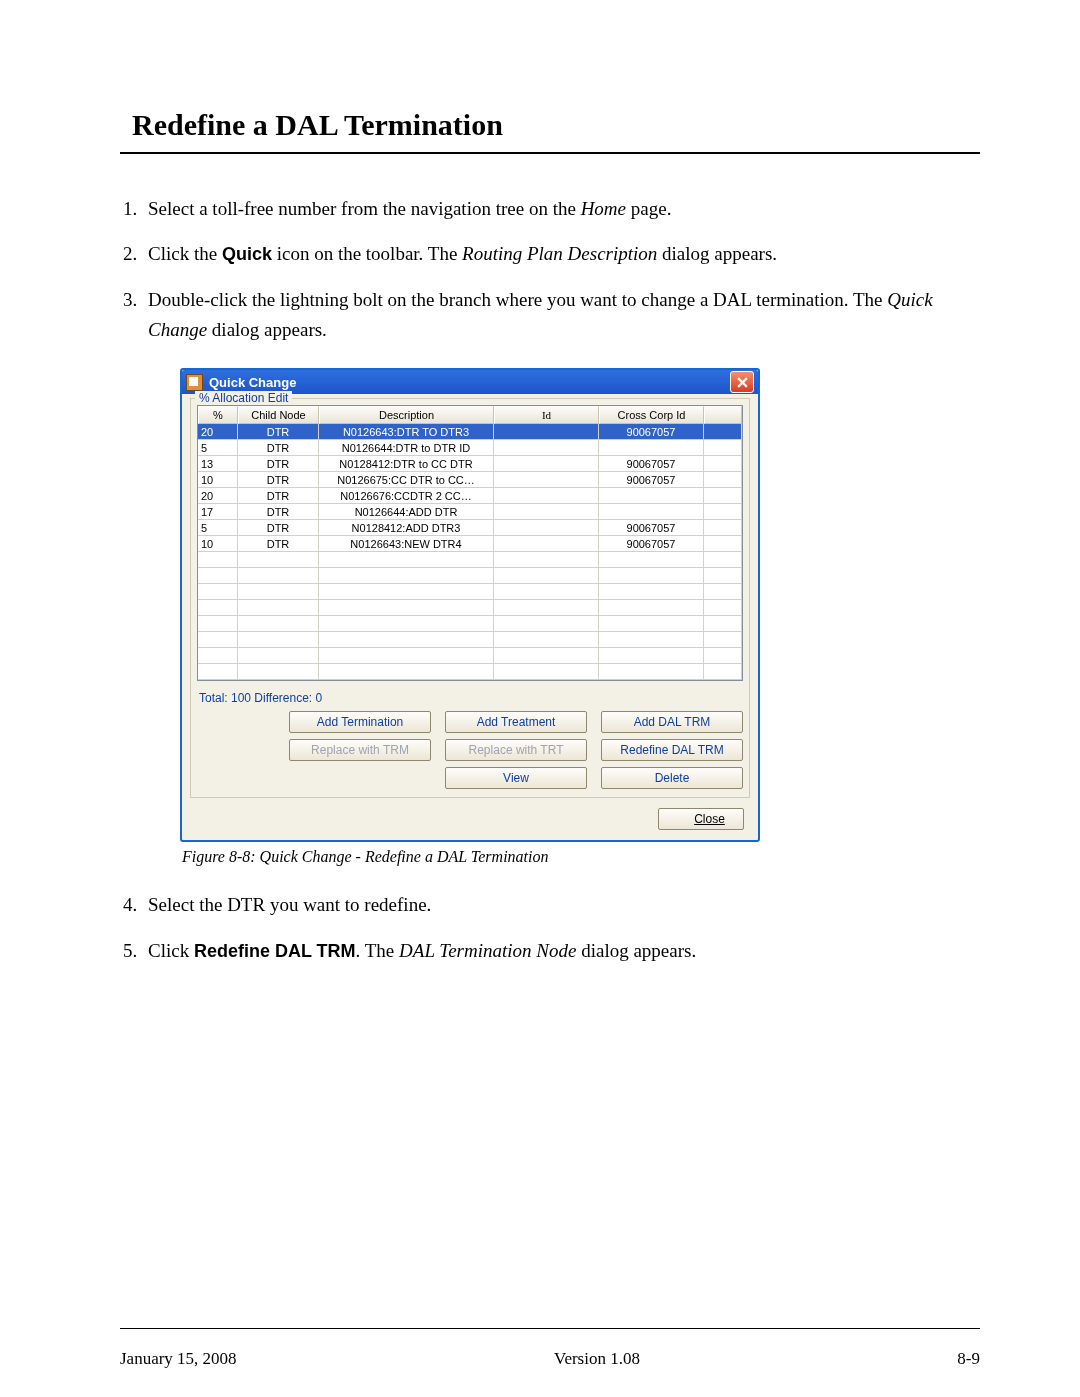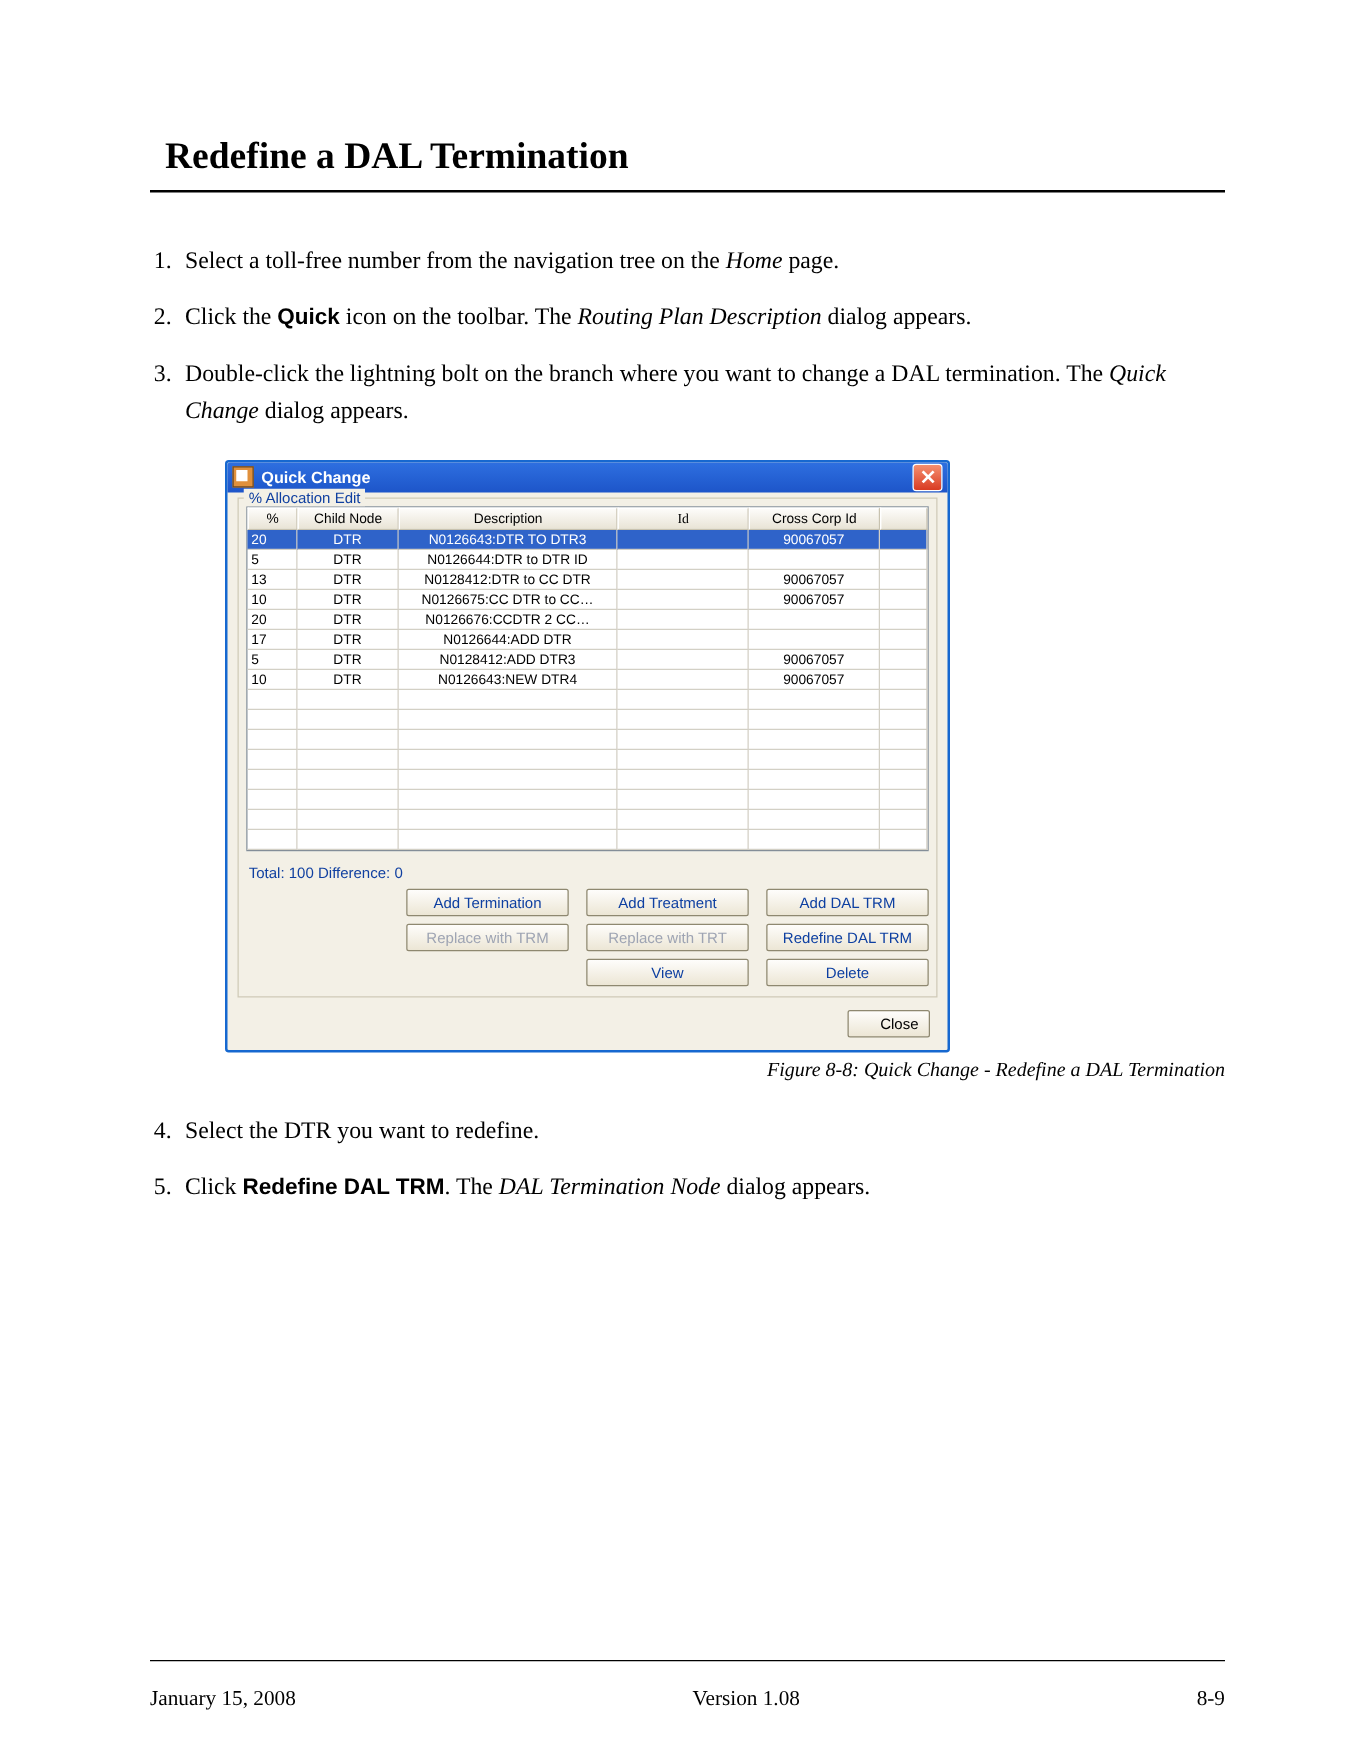--- a/index.html
+++ b/index.html
@@ -143,39 +143,38 @@
   .grid-body .c-node{ text-align:center;}
   .grid-body .c-desc{ text-align:center;}
   .grid-body .c-cross{ text-align:center;}
 
   .totals {
     color:#0f3fa0; font-size:12px; margin:10px 2px 4px 2px;
   }
 
   .btn-row { display:flex; gap:14px; justify-content:flex-end; margin-top:6px;}
   .btn {
-    width: 130px; height: 22px;
+    width: 142px; height: 22px;
     background: linear-gradient(to bottom, #fefdfb, #ece6d5);
     border: 1px solid #8e8870;
     border-radius: 2px;
     font-size: 12px;
     color: #0d3fa1;
     text-align: center;
     line-height: 20px;
     box-sizing: border-box;
   }
   .btn.disabled { color:#9ea4b3; }
   .close-row { display:flex; justify-content:flex-end; margin:10px 6px 0 0;}
-  .btn.close { width: 66px; color:#000;  padding-left: 17px;}
+  .btn.close { width: 86px; color:#000; text-decoration: underline; padding-left: 17px;}
 
   .caption {
     font-style: italic;
     font-size: 16px;
     margin: 6px 0 24px 62px;
-    text-align: right;
   }
 
   .footer-rule {
     position:absolute; bottom:60px; left:120px; right:100px;
     border:none; border-top:1px solid #000;
   }
   .footer {
     position:absolute; bottom:28px; left:120px; right:100px;
     display:flex; justify-content:space-between;
     font-size:17px;

